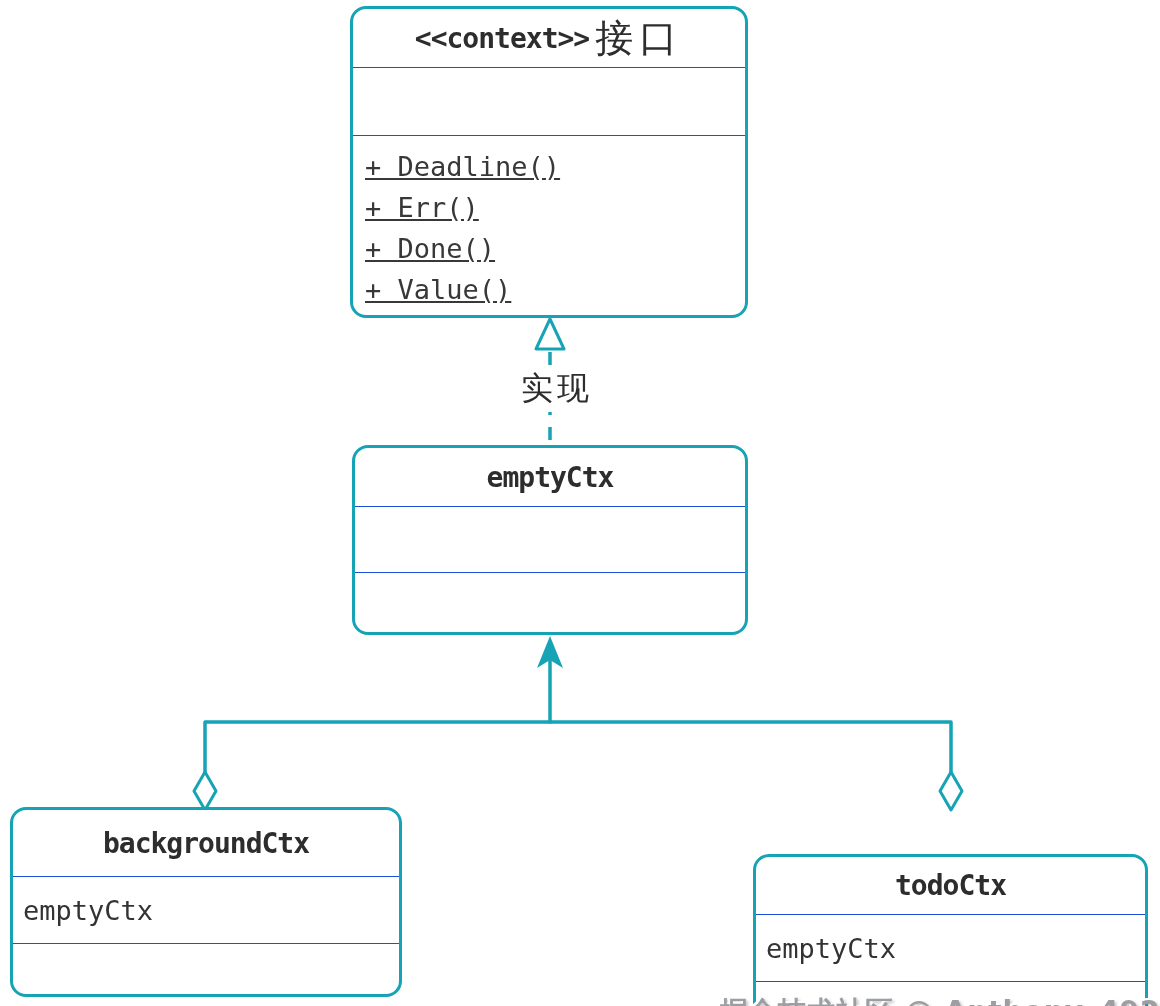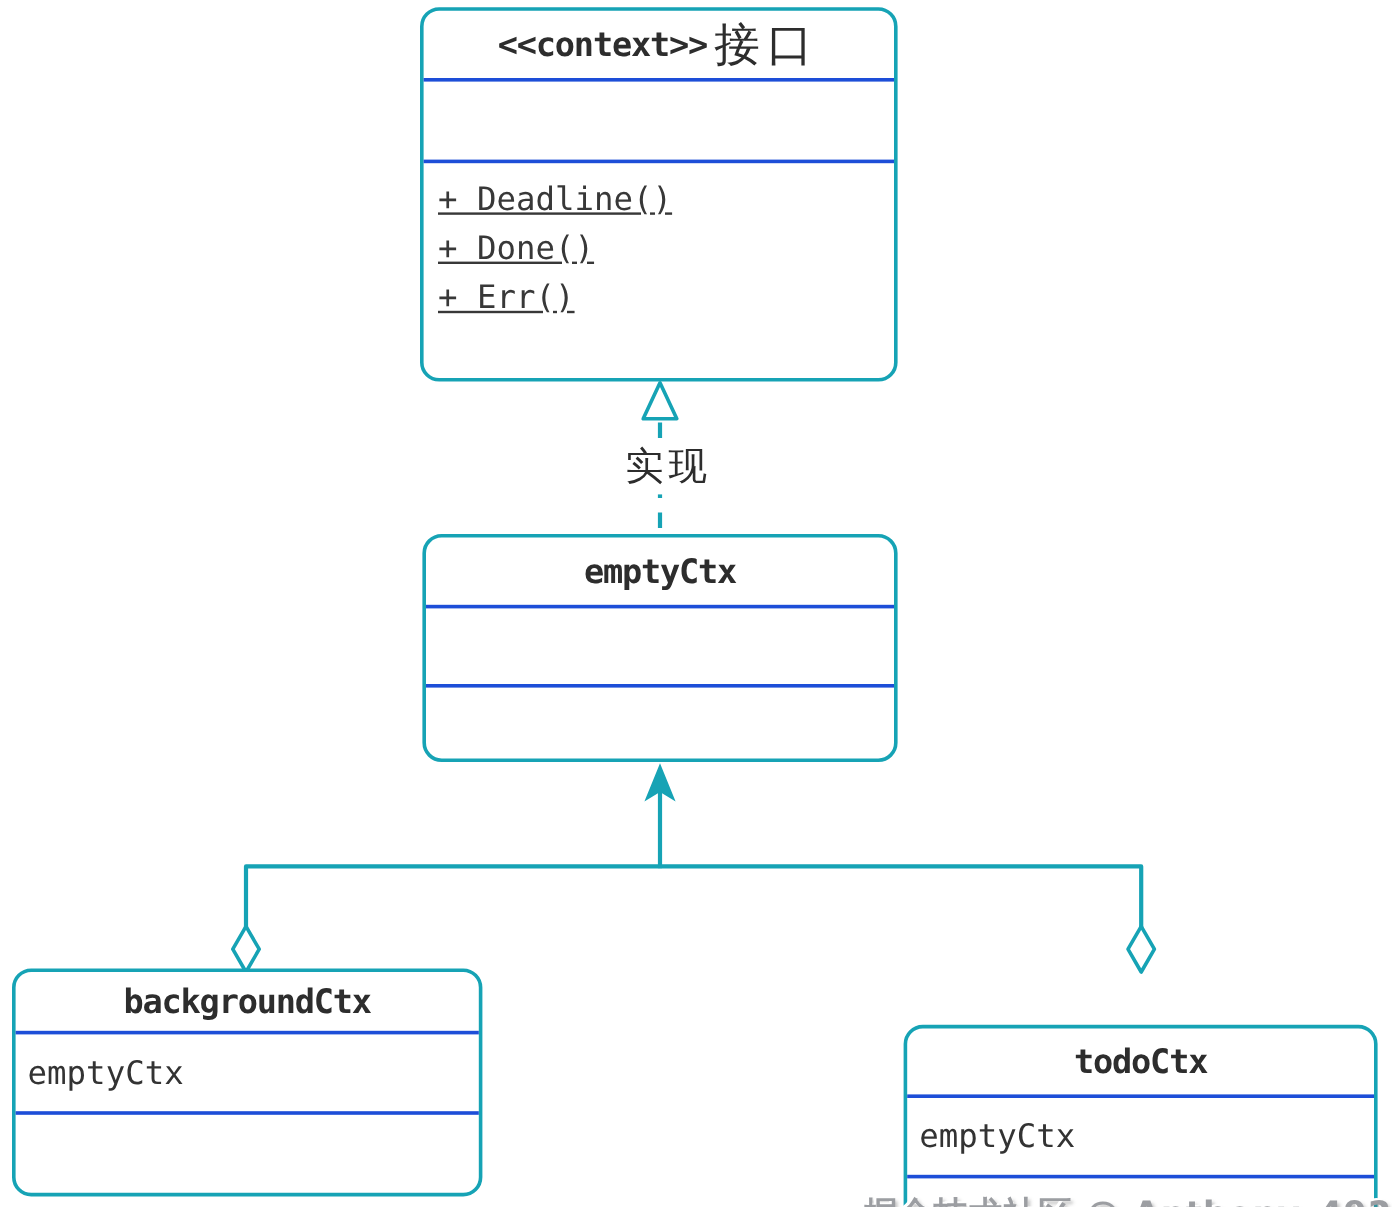--- a/index.html
+++ b/index.html
@@ -25,21 +25,21 @@
     position: absolute;
     box-sizing: border-box;
     border: 3px solid #16a3b5;
     border-radius: 16px;
     background: #ffffff;
     display: flex;
     flex-direction: column;
   }
   .sec {
     box-sizing: border-box;
-    border-bottom: 3px solid #1d4ed8;
+    border-bottom: 1px solid #1d4ed8;
   }
   .sec:last-child { border-bottom: none; flex: 1; }
   .title-sec {
     display: flex;
     align-items: center;
     justify-content: center;
     white-space: nowrap;
   }
   .code-bold {
     font-family: "DejaVu Sans Mono", "Liberation Mono", monospace;
@@ -77,21 +77,21 @@
   
   .box-interface { left: 350px; top: 6px;  width: 398px; height: 312px; }
   .box-interface .title-sec { height: 59px; }
   .box-interface .attr-sec  { height: 68px; }
 
   .box-empty { left: 352px; top: 445px; width: 396px; height: 190px; }
   .box-empty .title-sec { height: 59px; }
   .box-empty .attr-sec  { height: 66px; }
 
   .box-background { left: 10px; top: 807px; width: 392px; height: 190px; }
-  .box-background .title-sec { height: 52px; }
+  .box-background .title-sec { height: 67px; }
   .box-background .attr-sec  { height: 67px; }
 
   .box-todo { left: 753px; top: 807px; width: 395px; height: 191px; margin-top: 47px; }
   .box-todo .title-sec { height: 58px; }
   .box-todo .attr-sec  { height: 67px; }
 
   .edge-label {
     position: absolute;
     left: 512px; top: 366px;
     width: 90px; height: 46px;
@@ -141,22 +141,23 @@
   </svg>
 
   <div class="uml-box box-interface">
     <div class="sec title-sec">
       <span class="code-bold">&lt;&lt;context&gt;&gt;</span>
       <span class="cjk">接口</span>
     </div>
     <div class="sec attr-sec"></div>
     <div class="sec methods-sec">
       <div class="method">+ Deadline()</div>
+      <div class="method">+ Err()</div>
       <div class="method">+ Done()</div>
-      <div class="method">+ Err()</div>
+      <div class="method">+ Value()</div>
     </div>
   </div>
 
   <div class="edge-label">实现</div>
 
   <div class="uml-box box-empty">
     <div class="sec title-sec">
       <span class="code-bold">emptyCtx</span>
     </div>
     <div class="sec attr-sec"></div>

